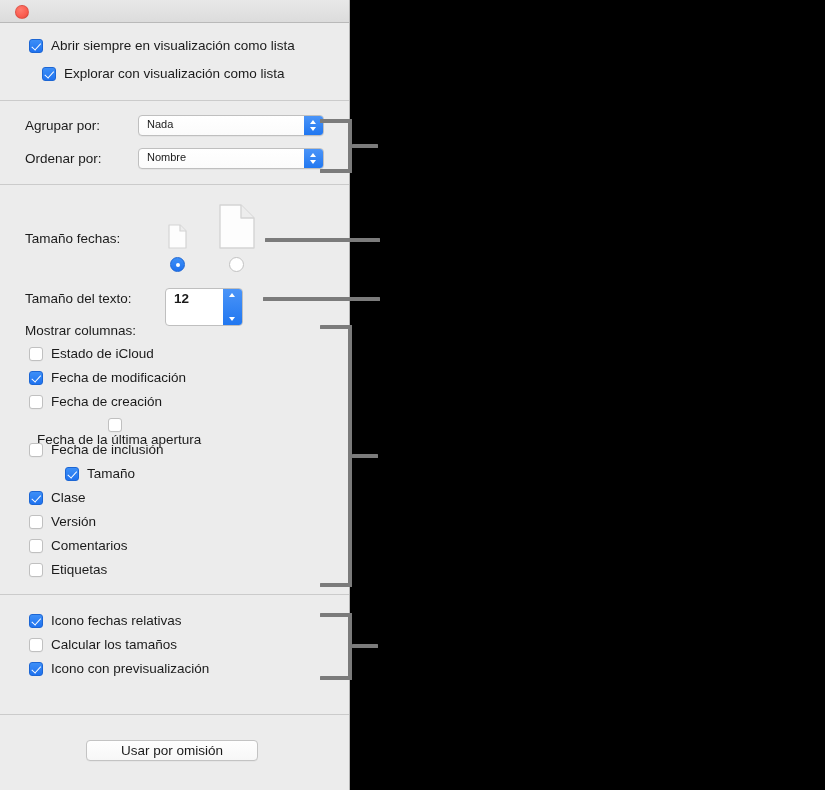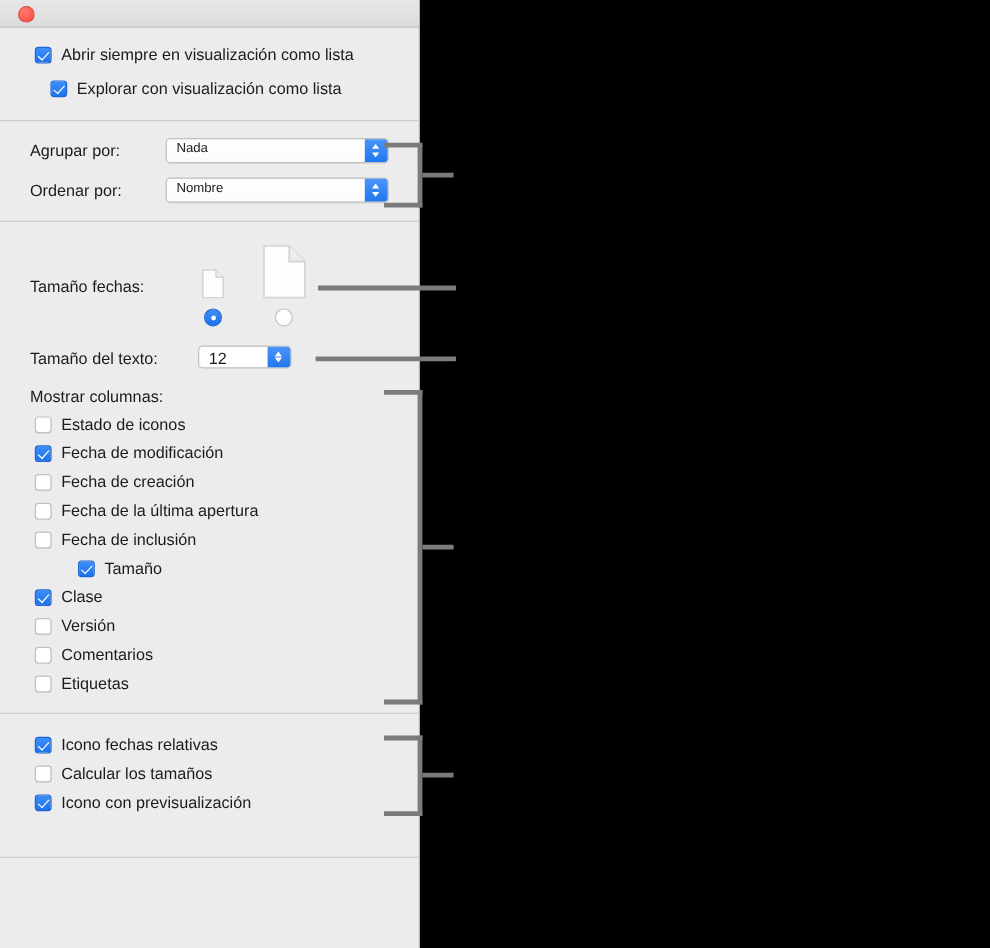--- a/index.html
+++ b/index.html
@@ -161,25 +161,26 @@
     border-bottom: 4px solid #ffffff;
   }
   .popup .arrows::after {
     bottom: 4px;
     border-top: 4px solid #ffffff;
   }
 
   
   .stepper {
     position: absolute;
-    height: 19px;
+    height: 38px;
     background: #ffffff;
     border: 1px solid #bfbfbf;
     border-radius: 4px;
     box-sizing: border-box;
+    font-weight: bold;
   }
   .stepper .val {
     position: absolute;
     left: 8px; top: 2px;
     font-size: 13.5px;
     color: #1b1b1b;
   }
   .stepper .arrows {
     position: absolute;
     right: 0; top: 0; bottom: 0;
@@ -319,31 +320,31 @@
   <div class="fld-label" style="left:25px; top:291px;">Tamaño del texto:</div>
   <div class="stepper" style="left:165px; top:288px; width:78px;">
     <span class="val">12</span>
     <span class="arrows"></span>
   </div>
 
   <div class="fld-label" style="left:25px; top:323px;">Mostrar columnas:</div>
 
   <div class="row" style="left:29px; top:346px;">
     <span class="cb off"></span>
-    <span class="cb-label">Estado de iconos</span>
+    <span class="cb-label">Estado de iCloud</span>
   </div>
   <div class="row" style="left:29px; top:370px;">
     <span class="cb on"></span>
     <span class="cb-label">Fecha de modificación</span>
   </div>
   <div class="row" style="left:29px; top:394px;">
     <span class="cb off"></span>
     <span class="cb-label">Fecha de creación</span>
   </div>
-  <div class="row" style="left:29px; top:418px;">
+  <div class="row" style="left:29px; top:418px;flex-direction:column;">
     <span class="cb off"></span>
     <span class="cb-label">Fecha de la última apertura</span>
   </div>
   <div class="row" style="left:29px; top:442px;">
     <span class="cb off"></span>
     <span class="cb-label">Fecha de inclusión</span>
   </div>
   <div class="row" style="left:29px; top:466px;padding-left:36px;">
     <span class="cb on"></span>
     <span class="cb-label">Tamaño</span>
@@ -375,20 +376,21 @@
     <span class="cb off"></span>
     <span class="cb-label">Calcular los tamaños</span>
   </div>
   <div class="row" style="left:29px; top:661px;">
     <span class="cb on"></span>
     <span class="cb-label">Icono con previsualización</span>
   </div>
 
   <div class="sect-sep" style="top:714px;"></div>
 
+  <div id="default-button">Usar por omisión</div>
 
 </div>
 
 <div class="brk" style="left:348px; top:119px; height:54px;">
   <span class="v"></span>
   <span class="h-top"></span>
   <span class="h-bot"></span>
   <span class="stem" style="top:25px;"></span>
 </div>
 

